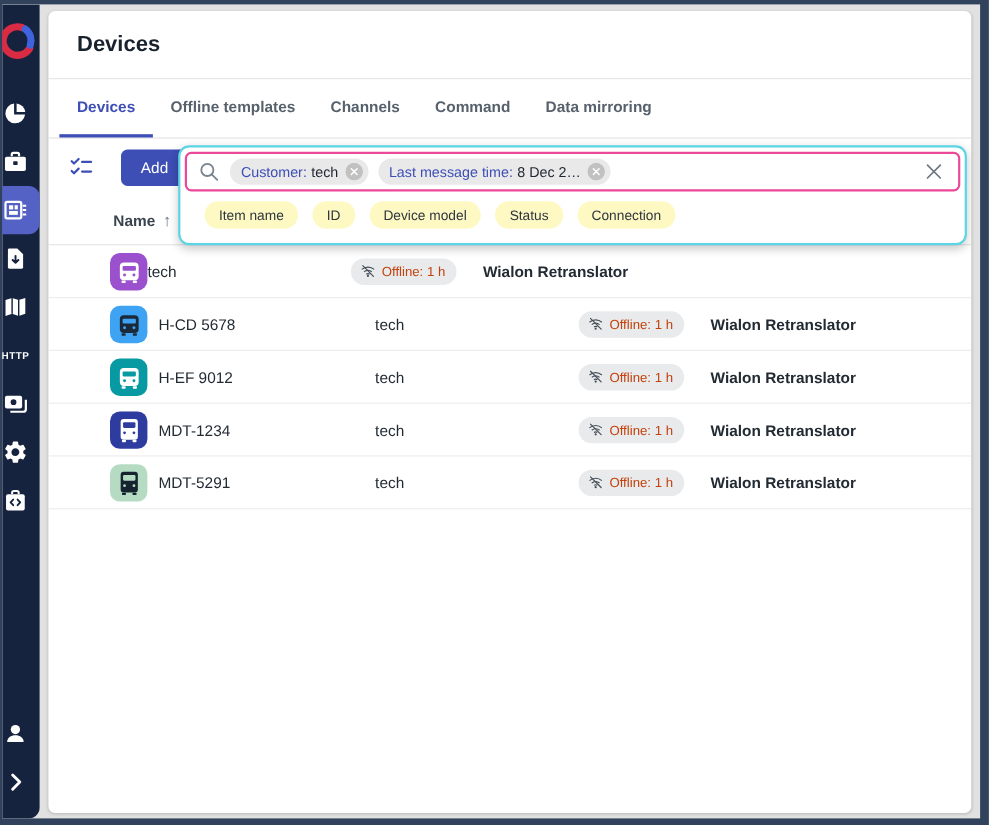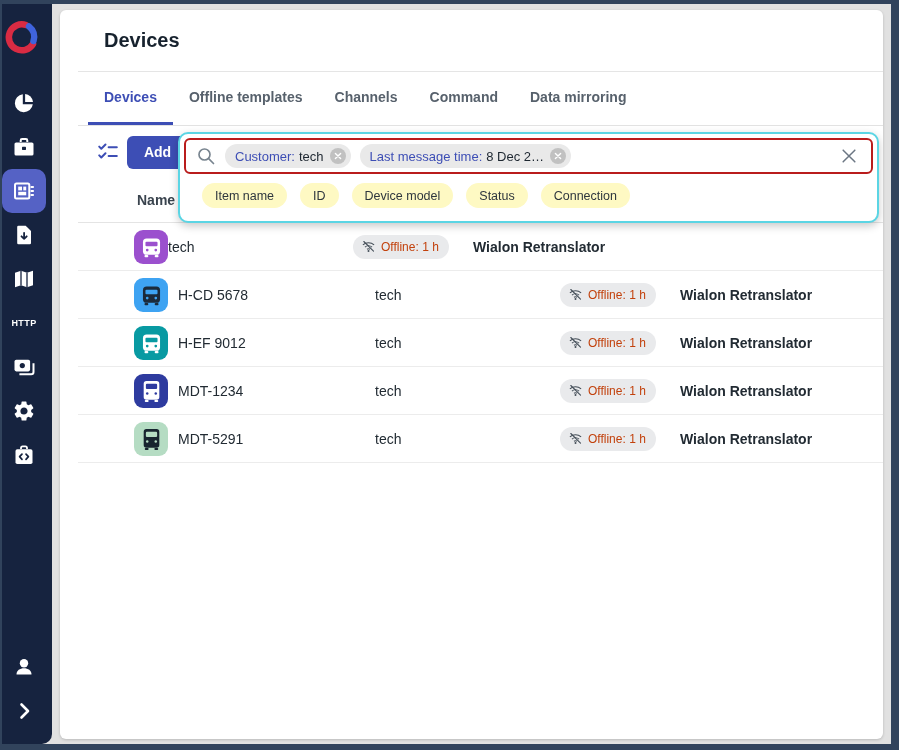--- a/index.html
+++ b/index.html
@@ -1,50 +1,50 @@
 <!DOCTYPE html>
 <html><head>
 <meta charset="utf-8">
 <style>
   html,body{margin:0;padding:0;width:899px;height:750px;overflow:hidden;
     font-family:"Liberation Sans",sans-serif;-webkit-font-smoothing:antialiased;}
   .frame{position:absolute;inset:0;background:#31435c;padding:4px 8px 6px 2px;box-sizing:border-box;}
   .app{width:100%;height:100%;background:#e1e1e1;display:flex;overflow:hidden;}
 
   
-  .sidebar{width:50px;background:#16233f;border-radius:0 0 10px 0;display:flex;
-    flex-direction:column;align-items:flex-start;flex-shrink:0;}
+  .sidebar{width:34px;background:#16233f;border-radius:0 0 10px 0;display:flex;
+    flex-direction:column;align-items:flex-end;flex-shrink:0;}
   .logo{width:40px;height:40px;margin-top:14px;flex-shrink:0;}
   .sb-item{width:44px;height:44px;display:flex;align-items:center;justify-content:center;
     cursor:pointer;flex-shrink:0;border-radius:10px;}
   .sb-item:first-of-type{margin-top:0;}
   #sb-items{display:flex;flex-direction:column;align-items:center;margin-top:23px;}
   .sb-item.active{background:#5562c5;}
   .sb-item svg{width:24px;height:24px;display:block;}
   .http-label{color:#fff;font-size:9px;font-weight:700;letter-spacing:.4px;}
   .sb-bottom{margin-top:auto;margin-bottom:11px;display:flex;flex-direction:column;align-items:center;}
 
   
   .main{flex:1;margin:6px 8px 5px 8px;position:relative;}
   .card{background:#fff;border-radius:6px;height:100%;box-sizing:border-box;display:flex;
-    flex-direction:column;box-shadow:0 1px 3px rgba(0,0,0,.18);position:relative;overflow:hidden;padding-left:18px;}
+    flex-direction:column;box-shadow:0 1px 3px rgba(0,0,0,.18);position:relative;overflow:hidden;}
   .card-header{height:62px;border-bottom:1px solid #e5e5e5;display:flex;align-items:center;
     padding-left:26px;box-sizing:border-box;flex-shrink:0;}
   .card-title{font-size:20px;font-weight:700;color:#17222e;}
 
   .tabbar{height:54px;border-bottom:1px solid #e2e2e2;display:flex;padding-left:10px;
     box-sizing:border-box;flex-shrink:0;}
   .tab{padding:0 16px;display:flex;align-items:center;font-size:14px;font-weight:600;
     color:#57616c;border-bottom:3px solid transparent;box-sizing:border-box;cursor:pointer;white-space:nowrap;}
   .tab.active{color:#3d4eb5;border-bottom-color:#3d4eb5;}
 
   .toolbar{height:52px;display:flex;align-items:center;padding-left:18px;flex-shrink:0;}
   .select-icon{width:24px;height:24px;cursor:pointer;}
-  .add-btn{margin-left:7px;width:61px;height:33px;background:#3d4eb5;color:#fff;font-size:14px;
-    font-weight:700;border:none;border-radius:6px;font-family:inherit;cursor:pointer;}
+  .add-btn{margin-left:24px;width:61px;height:33px;background:#3d4eb5;color:#fff;font-size:14px;
+    font-weight:400;border:none;border-radius:6px;font-family:inherit;cursor:pointer;}
 
   .thead{height:44px;border-bottom:1px solid #e4e4e4;display:flex;align-items:center;
     padding-left:59px;font-size:14px;font-weight:600;color:#3a444e;flex-shrink:0;cursor:pointer;}
   .sort-arrow{margin-left:7px;color:#6f7a85;font-weight:400;font-size:15px;}
 
   .trow{height:47px;border-bottom:1px solid #ececec;display:flex;align-items:center;
     font-size:14px;color:#222b33;flex-shrink:0;cursor:pointer;}
   .cell-icon{margin-left:56px;width:34px;height:34px;border-radius:9px;display:flex;
     align-items:center;justify-content:center;flex-shrink:0;}
   .cell-icon svg{width:25px;height:25px;display:block;}
@@ -52,21 +52,21 @@
   .cell-customer{width:185px;}
   .cell-status{width:120px;}
   .status-pill{display:inline-flex;align-items:center;gap:5px;height:24px;padding:0 10px 0 8px;
     background:#e9eaec;border-radius:12px;font-size:12px;color:#c2410c;}
   .status-pill svg{width:15px;height:15px;}
   .cell-model{flex:1;font-weight:bold;}
 
   
   .search-overlay{position:absolute;top:122px;left:118px;right:4px;background:#fff;
     border:2px solid #5bd5e4;border-radius:10px;box-shadow:0 3px 9px rgba(0,0,0,.22);z-index:20;}
-  .search-box{margin:4px 4px 0 4px;height:36px;border:2px solid #b91c1c;border-radius:6px;
+  .search-box{margin:4px 4px 0 4px;height:36px;border:2px solid #ec4899;border-radius:6px;
     display:flex;align-items:center;padding:0 12px 0 10px;gap:9px;box-sizing:border-box;}
   .search-glyph{width:20px;height:20px;flex-shrink:0;}
   .filter-chip{display:inline-flex;align-items:center;height:24px;background:#e9e9e9;
     border-radius:12px;padding:0 5px 0 10px;font-size:13px;white-space:nowrap;}
   .fkey{color:#3d4eb5;}
   .fval{color:#1d2630;margin-left:4px;}
   .chip-x{width:16px;height:16px;margin-left:6px;cursor:pointer;flex-shrink:0;}
   .chip-x svg{width:16px;height:16px;display:block;}
   .clear-x{margin-left:auto;width:20px;height:20px;cursor:pointer;flex-shrink:0;}
   .suggestions{padding:9px 12px 13px 22px;display:flex;gap:13px;flex-wrap:nowrap;}

